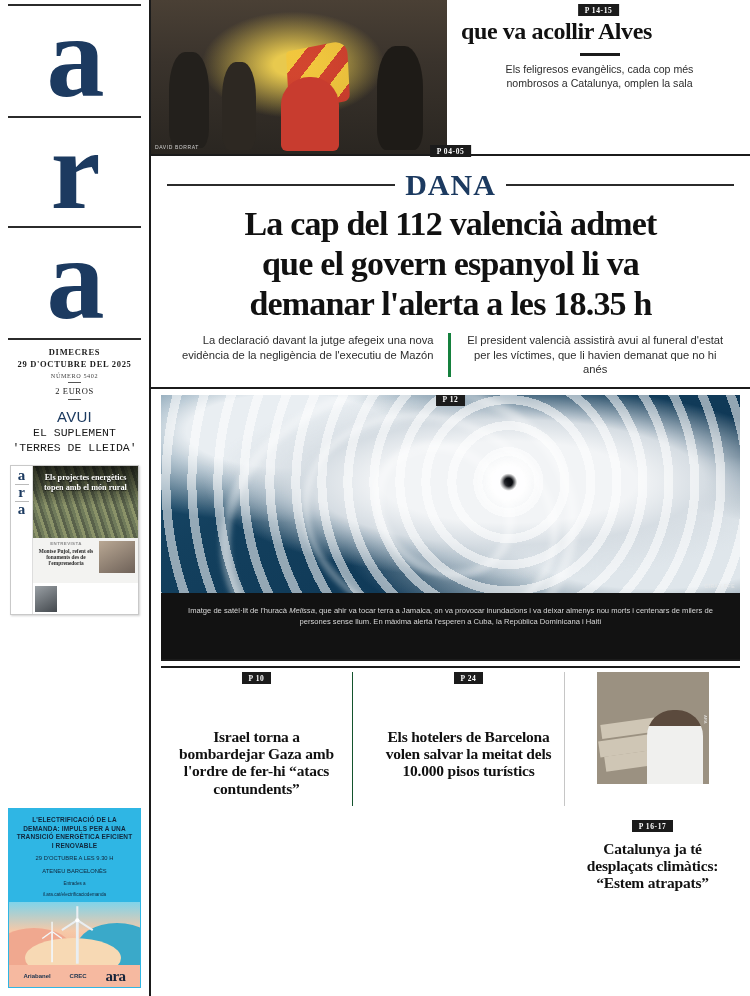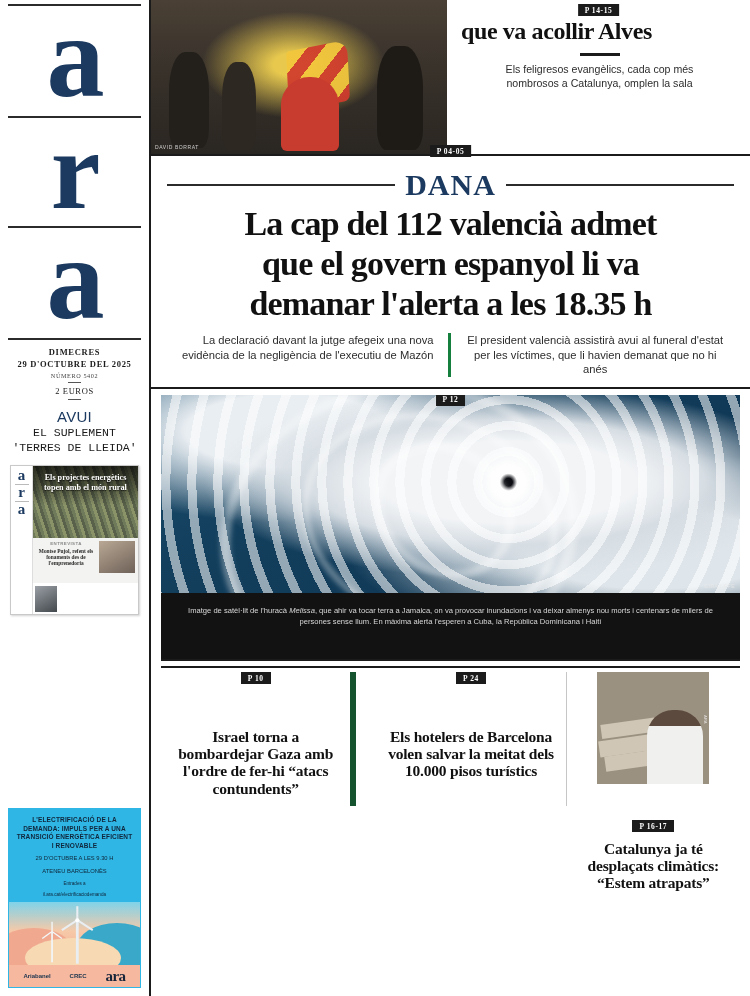--- a/index.html
+++ b/index.html
@@ -429,21 +429,21 @@
     margin: 5px 10px 6px 10px;
     border-top: 2px solid #1b1b1b;
     padding-top: 4px;
   }
   .bcell {
     flex: 1 1 0;
     position: relative;
     padding: 0 8px;
     display: flex; flex-direction: column; align-items: center; gap: 36px;
   }
-  .bcell + .bcell { border-left: 6px solid #14532d; padding-left: 28px; }
+  .bcell + .bcell { border-left: 1px solid #14532d; padding-left: 28px; }
   .bcell.withphoto { padding: 0; border-left: 1px solid #c6c6c6; }
   .bhead {
     font-family: "Liberation Serif", serif;
     font-weight: 700;
     font-size: 15.5px;
     line-height: 1.1;
     text-align: center;
     color: #111;
     margin-top: 8px;
     letter-spacing: -0.2px;

